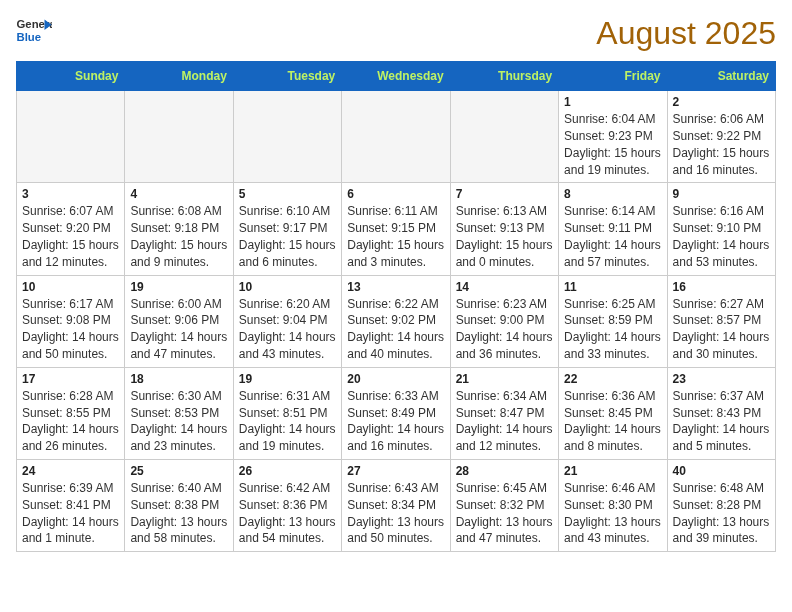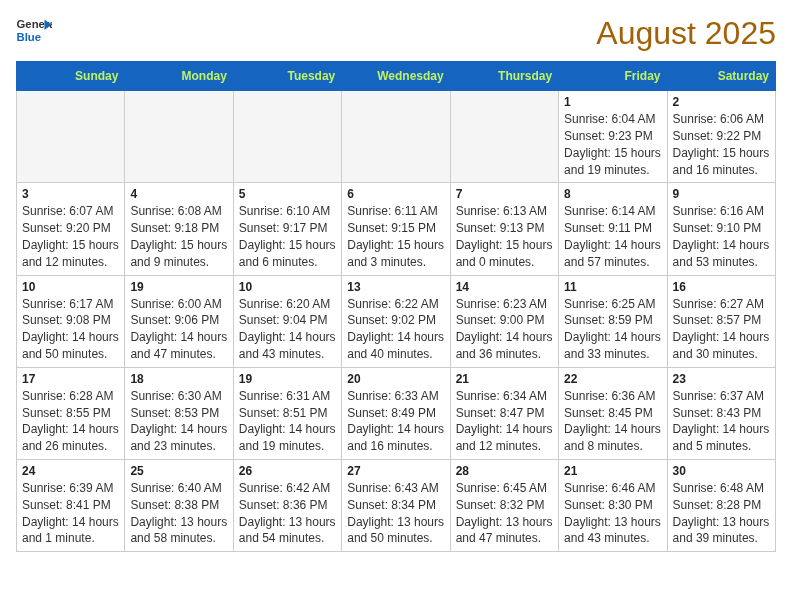--- a/index.html
+++ b/index.html
@@ -299,21 +299,21 @@
 Sunset: 8:32 PM
 Daylight: 13 hours and 47 minutes.</div>
           </td>
           <td>
             <span class="day-number">21</span>
             <div class="day-info">Sunrise: 6:46 AM
 Sunset: 8:30 PM
 Daylight: 13 hours and 43 minutes.</div>
           </td>
           <td>
-            <span class="day-number">30</span>
+            <span class="day-number">40</span>
             <div class="day-info">Sunrise: 6:48 AM
 Sunset: 8:28 PM
 Daylight: 13 hours and 39 minutes.</div>
           </td>
         </tr>
       </tbody>
   </table>
 </div>
 
 </body></html>

